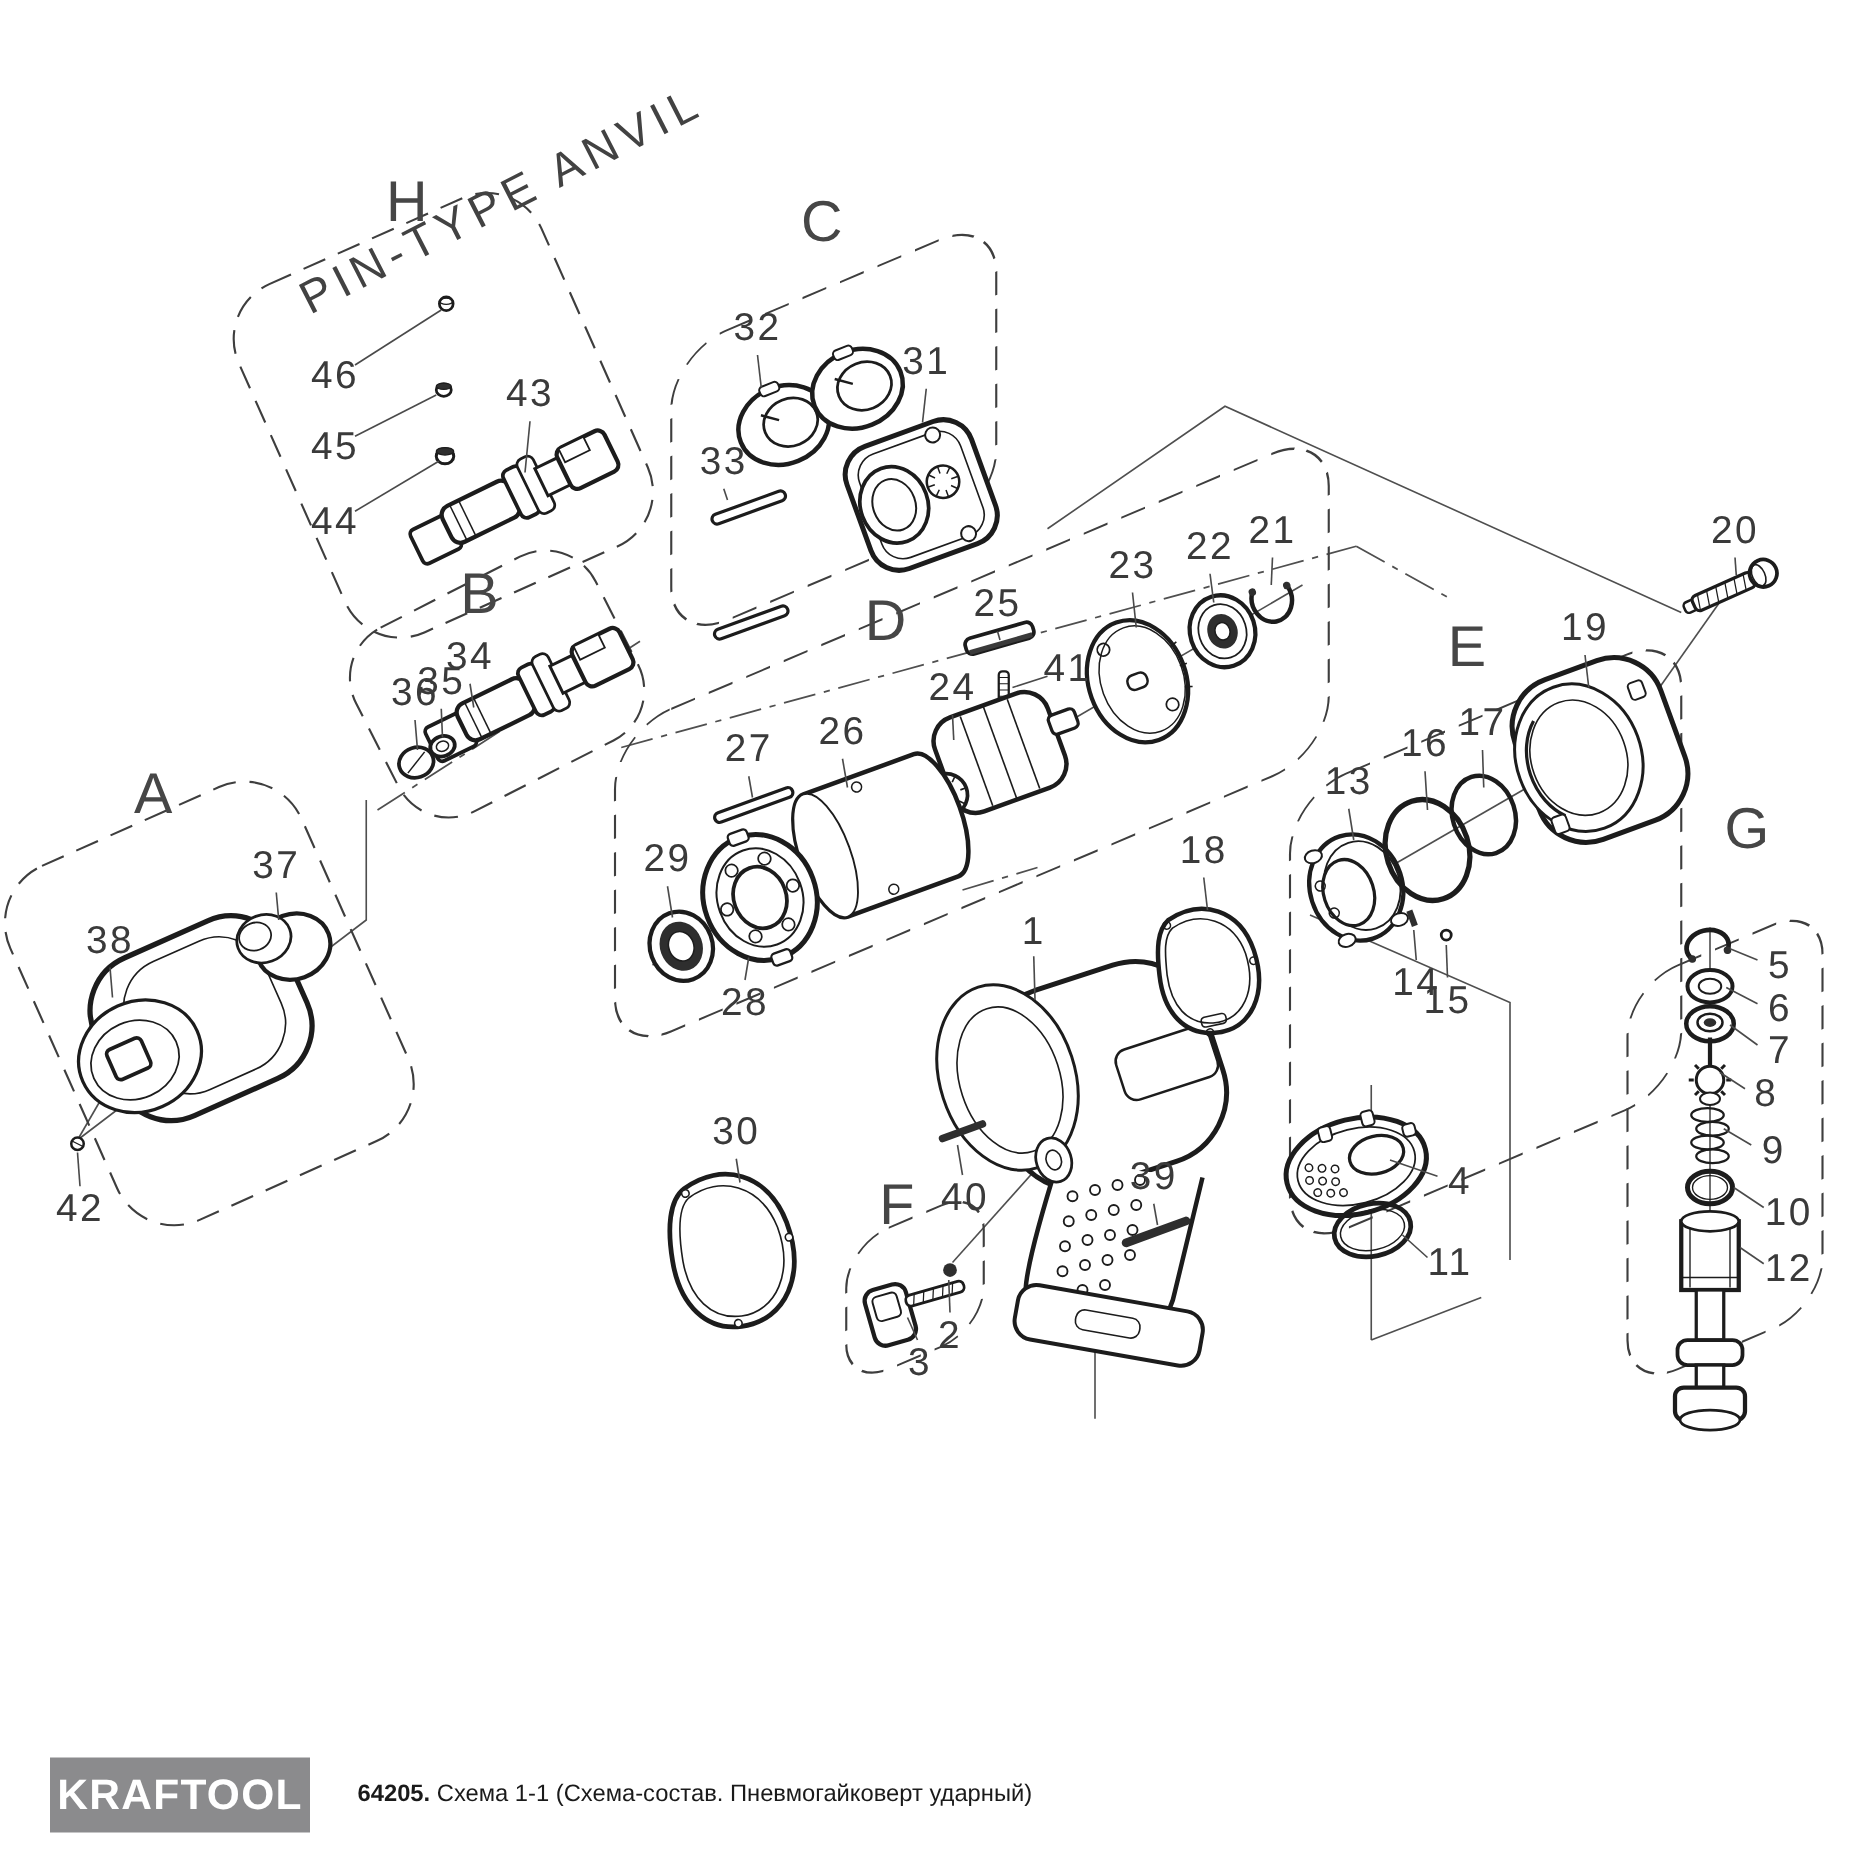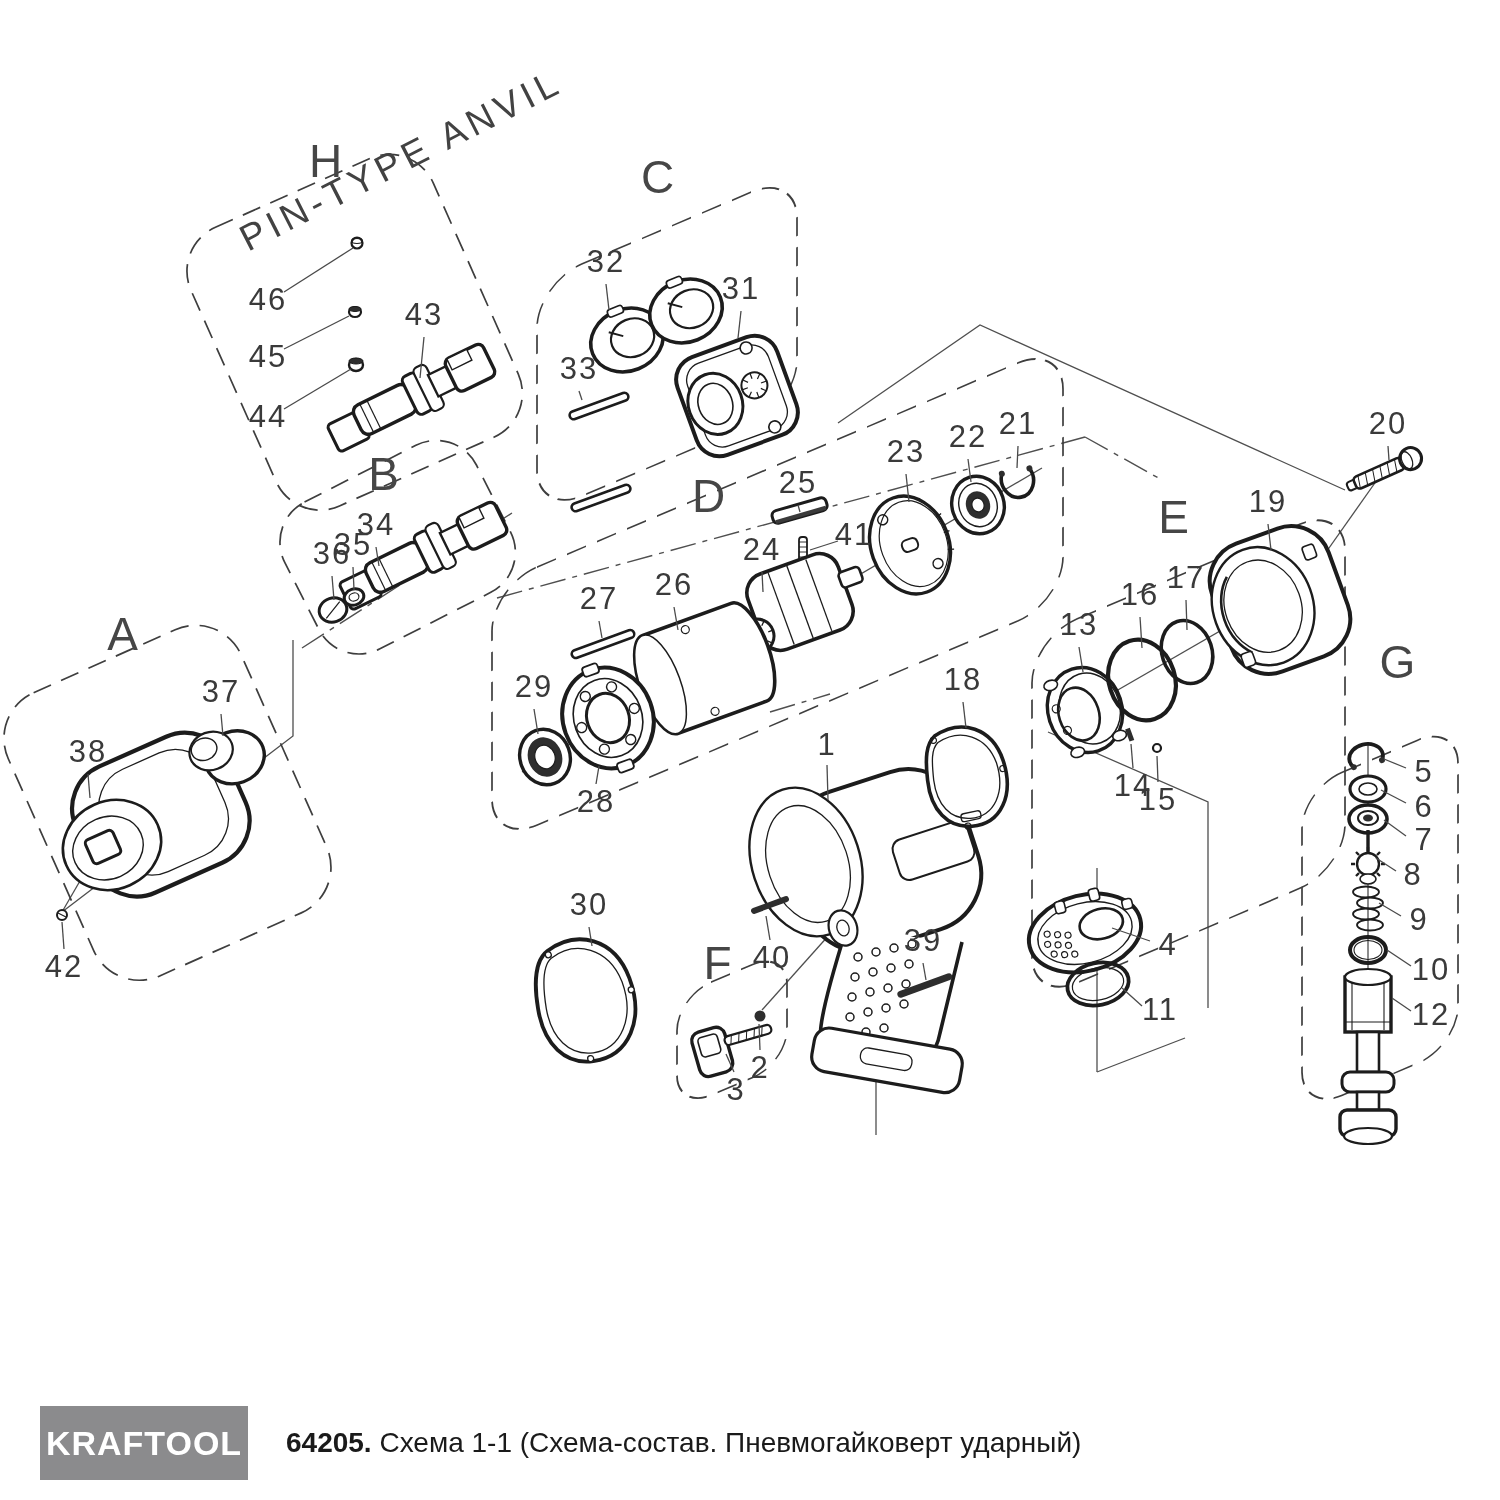--- a/index.html
+++ b/index.html
@@ -7,23 +7,23 @@
   svg{position:absolute;left:0;top:0;}
   svg *{vector-effect:none;}
   .plabel{font-family:"Liberation Sans",sans-serif;font-size:31px;fill:#3a3a3a;letter-spacing:2px;}
   .slabel{font-family:"Liberation Sans",sans-serif;font-size:46px;fill:#464646;letter-spacing:1px;}
   .annot{font-family:"Liberation Sans",sans-serif;font-size:37px;fill:#424242;letter-spacing:5px;}
   .lline{stroke:#4a4a4a;stroke-width:1.3;fill:none;}
   .cline{stroke:#4f4f4f;stroke-width:1.3;fill:none;}
   .boundary{fill:none;stroke:#3e3e3e;stroke-width:1.7;stroke-dasharray:19 11;}
   .axis{stroke:#4f4f4f;stroke-width:1.4;fill:none;stroke-dasharray:26 7 5 7;}
   .footer{position:absolute;left:40px;top:1406px;display:flex;align-items:center;}
-  .logo{width:208px;height:74px;background:#8b8b8d;color:#ffffff;display:flex;align-items:center;justify-content:center;
+  .logo{width:208px;height:60px;background:#8b8b8d;color:#ffffff;display:flex;align-items:center;justify-content:center;
         font-weight:bold;font-size:34px;letter-spacing:1px;font-family:"Liberation Sans",sans-serif;}
-  .caption{margin-left:38px;font-size:28px;color:#1a1a1a;white-space:nowrap;}
+  .caption{margin-left:38px;font-size:19px;color:#1a1a1a;white-space:nowrap;}
   .caption .code{font-weight:bold;}
 </style>
 </head>
 <body>
 
 <svg width="1500" height="1500" viewBox="0 0 1500 1500" xmlns="http://www.w3.org/2000/svg">
 
   <g>
     <polyline class="cline" points="62,912 293,736 293,640"></polyline>
     <line class="axis" x1="302" y1="648" x2="512" y2="513"></line>

